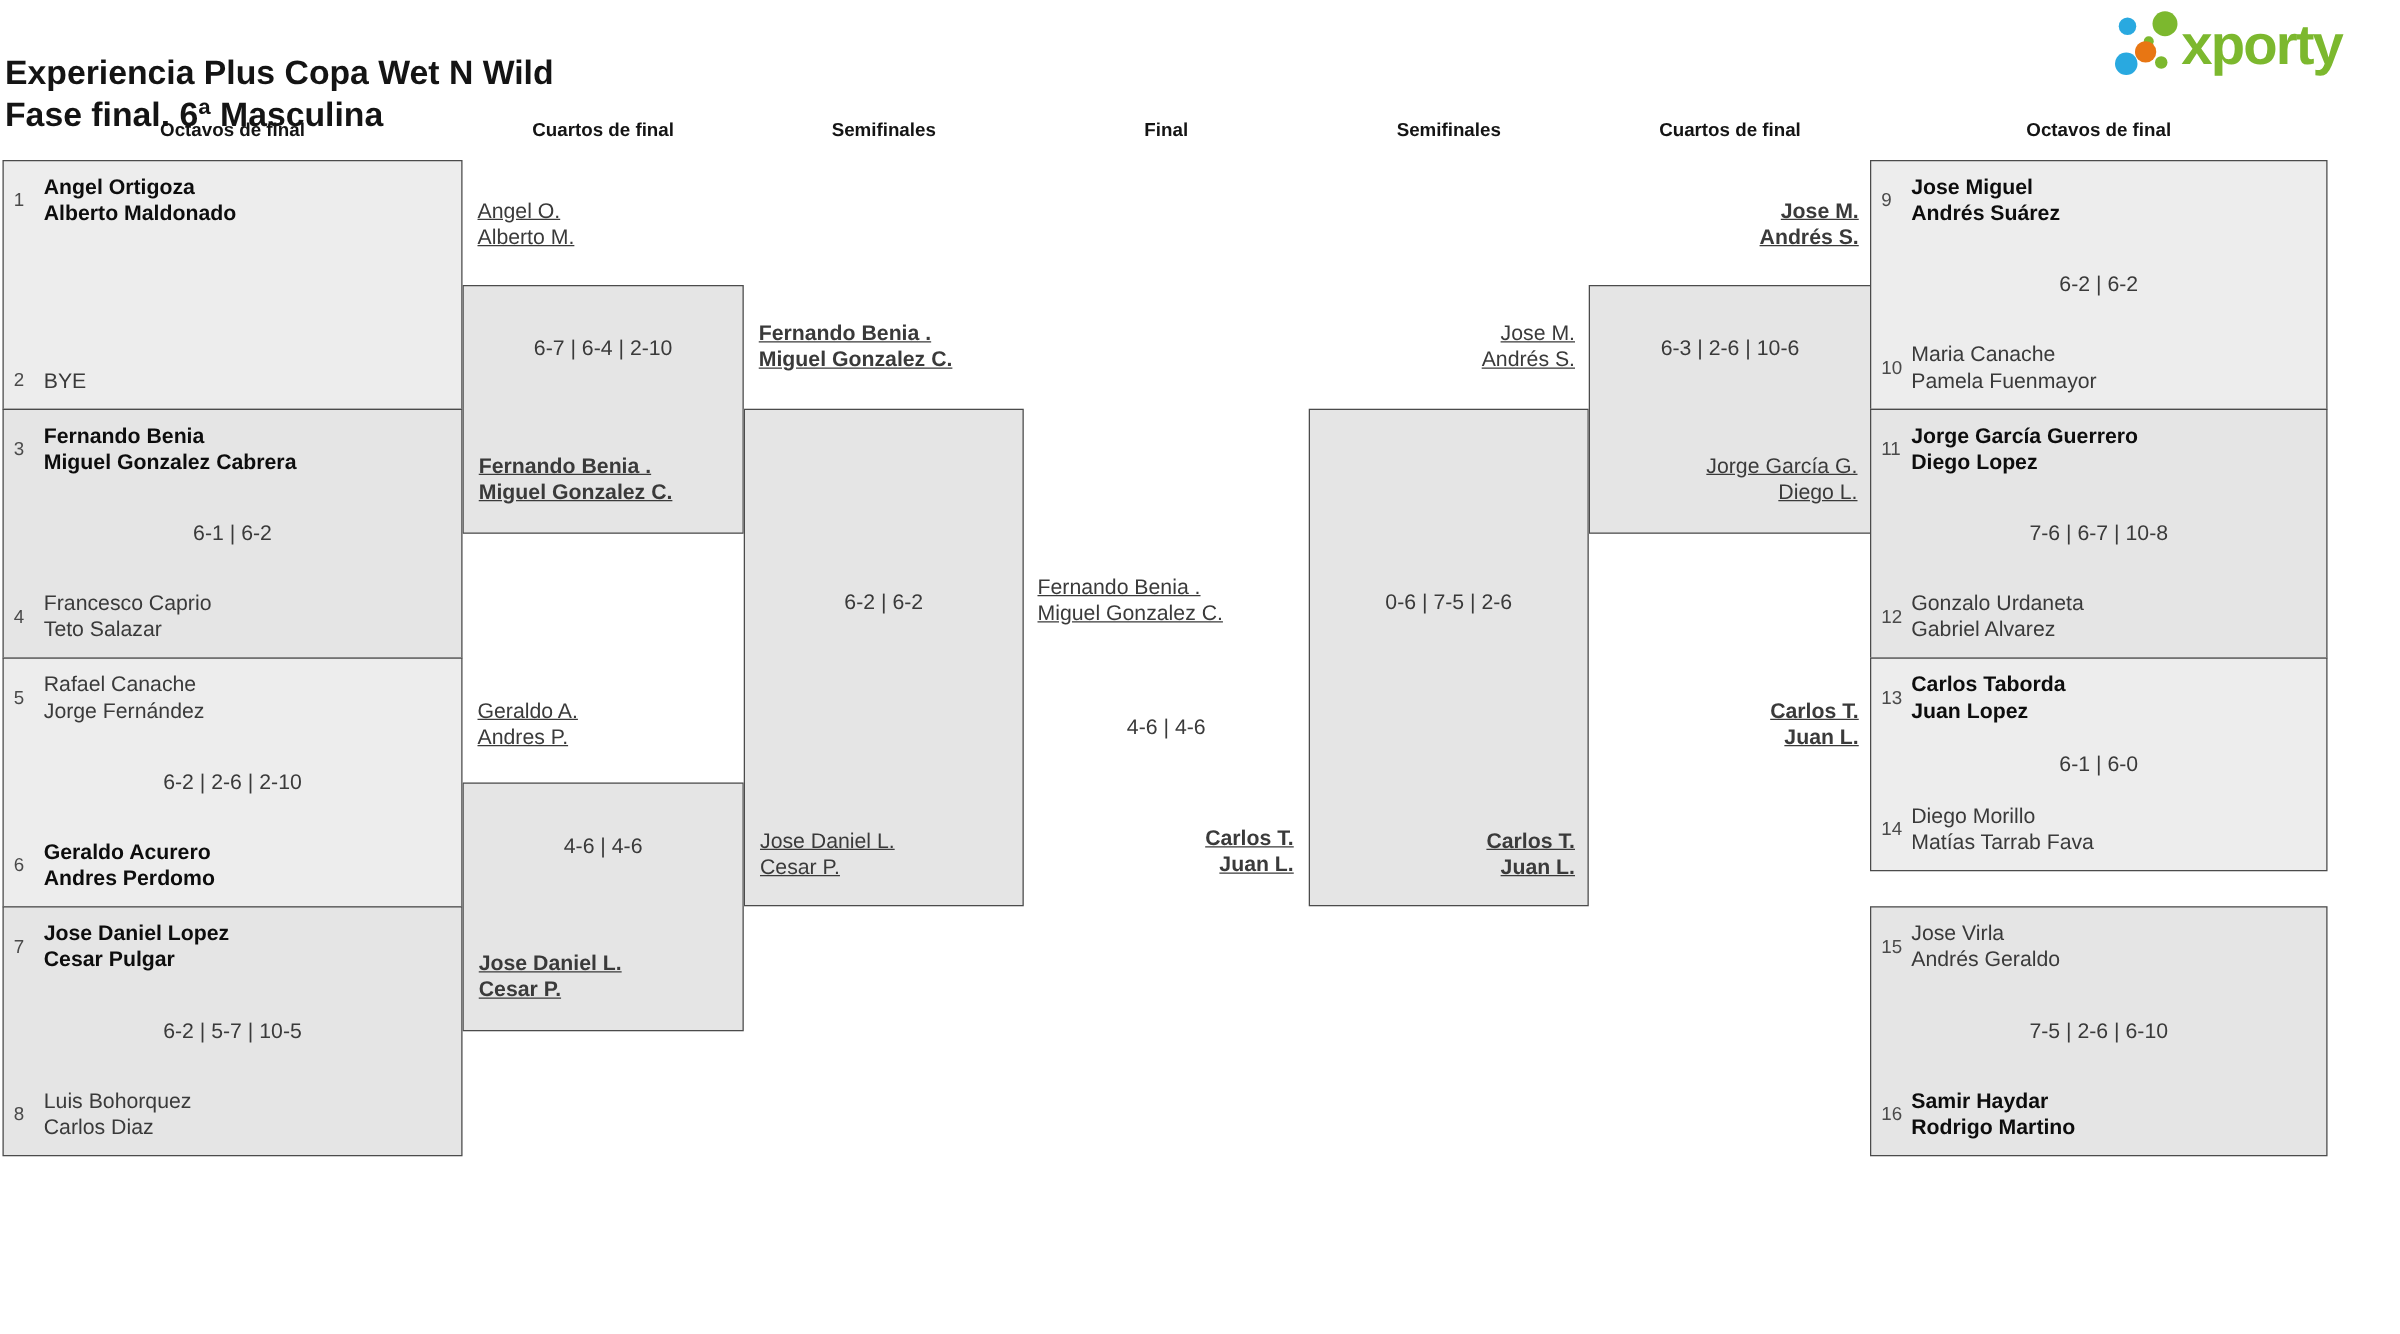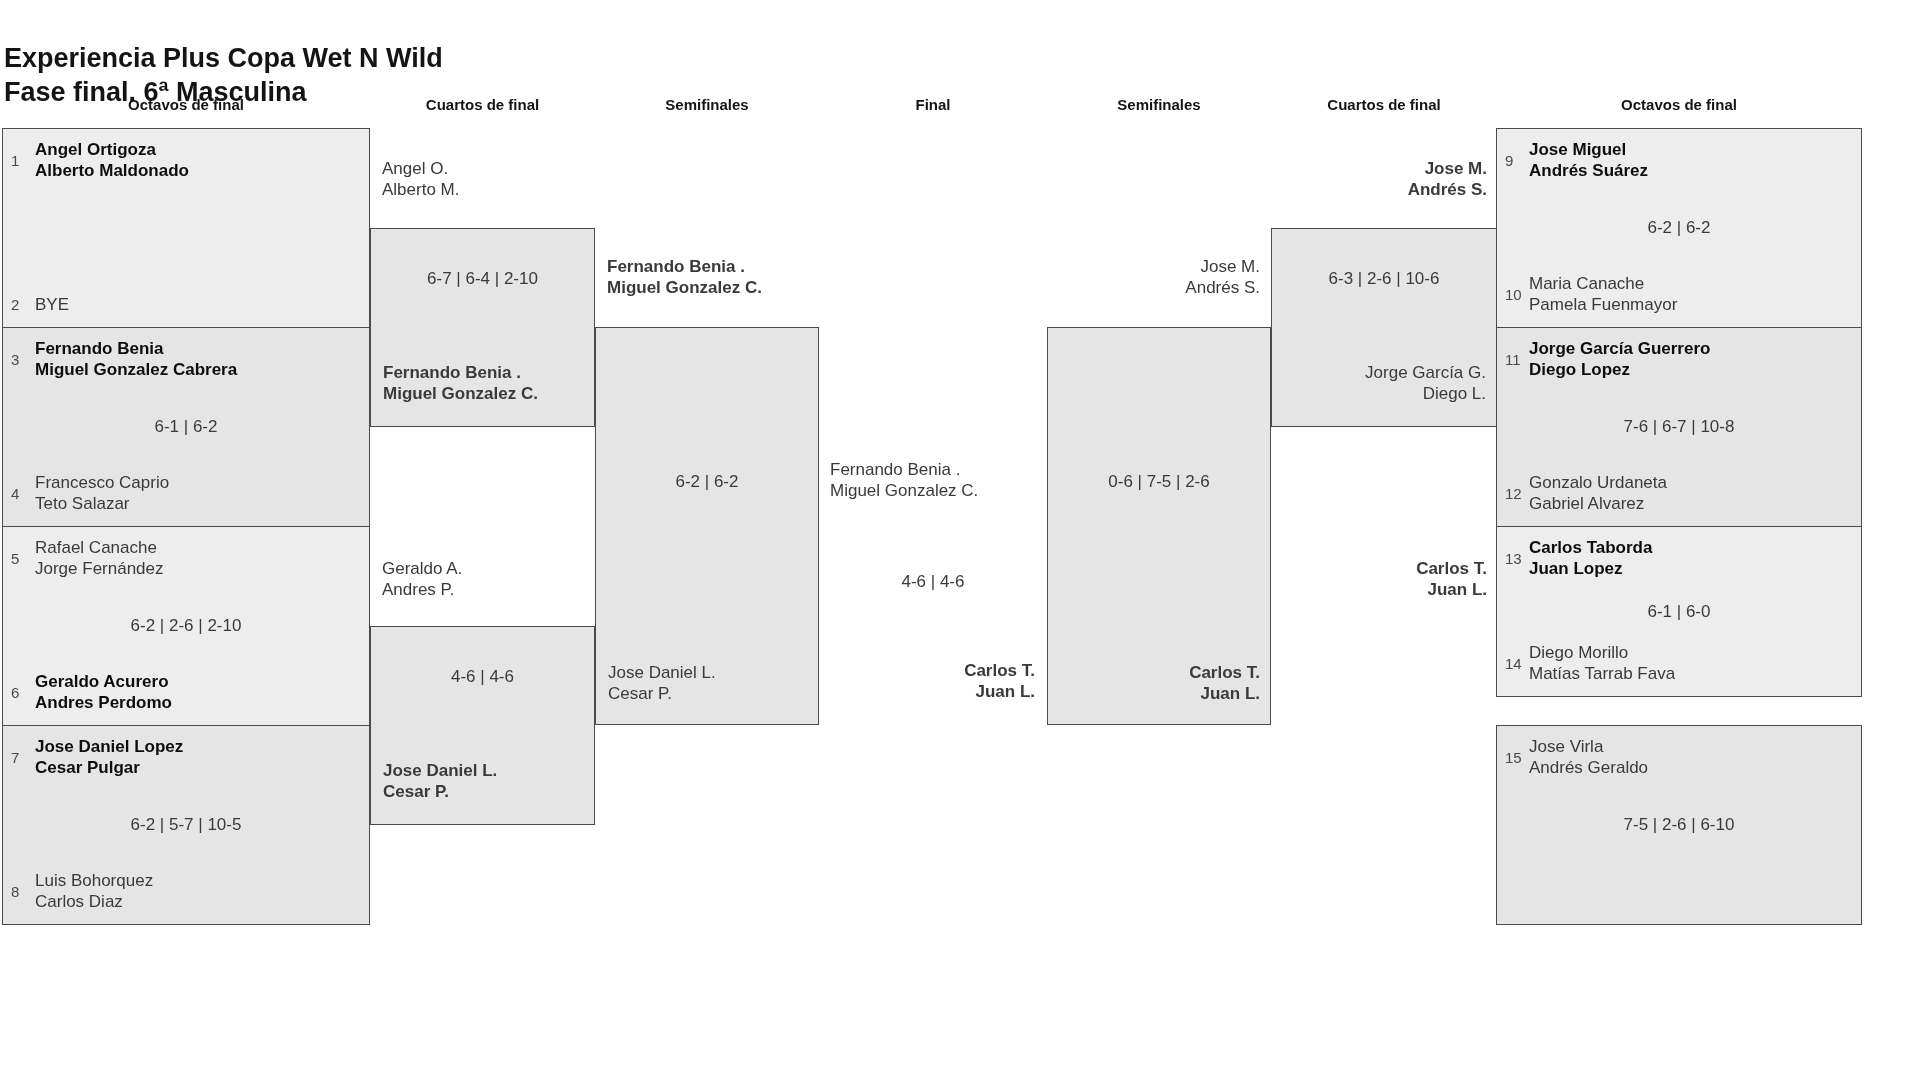--- a/index.html
+++ b/index.html
@@ -23,39 +23,48 @@
   .seed{min-width:20px;font-size:15px;color:#4a4a4a;flex:0 0 auto;}
   .names{font-size:17px;line-height:21px;color:#3a3a3a;margin-left:4px;}
   .names .nl{display:block;white-space:nowrap;}
   .winner{font-weight:700;color:#0d0d0d;}
 
   .mscore{position:absolute;left:0;right:0;top:50%;transform:translateY(-50%);text-align:center;font-size:17px;color:#3a3a3a;}
   .qscore{position:absolute;left:0;right:0;top:40px;text-align:center;font-size:17px;color:#3a3a3a;}
   .sscore{position:absolute;left:0;right:0;top:144px;text-align:center;font-size:17px;color:#3a3a3a;}
 
   .inner-team{position:absolute;left:12px;bottom:22px;font-size:17px;line-height:21px;color:#3a3a3a;}
-  .inner-team .nl,.float-team .nl{display:block;white-space:nowrap;}
+  .inner-team .nl,.float-team .nl{display:block;white-space:nowrap;text-decoration:underline;}
   .inner-team.ralign{left:auto;right:10px;text-align:right;}
   .sf-bot{bottom:20px;}
 
   .float-team{position:absolute;font-size:17px;line-height:21px;color:#3a3a3a;}
   .float-team.ralign{text-align:right;}
 
   .final-score{position:absolute;left:819px;top:572px;width:228px;text-align:center;font-size:17px;color:#3a3a3a;}
 </style>
 </head>
 <body>
 
 <div class="stage">
 
   <div class="title">
     <div>Experiencia Plus Copa Wet N Wild</div>
     <div>Fase final. 6ª Masculina</div>
   </div>
 
+  <div class="logo">
+    <span class="dot" style="left:7px;top:14px;width:14px;height:14px;background:#29a9e0;"></span>
+    <span class="dot" style="left:34px;top:9px;width:20px;height:20px;background:#7cb82e;"></span>
+    <span class="dot" style="left:27px;top:29px;width:8px;height:8px;background:#7cb82e;"></span>
+    <span class="dot" style="left:20px;top:33px;width:17px;height:17px;background:#e87613;"></span>
+    <span class="dot" style="left:4px;top:42px;width:18px;height:18px;background:#29a9e0;"></span>
+    <span class="dot" style="left:36px;top:45px;width:10px;height:10px;background:#7cb82e;"></span>
+    <span class="logo-text">xporty</span>
+  </div>
 
   <div class="col-head" style="left:2px;width:368px;">Octavos de final</div>
   <div class="col-head" style="left:370px;width:225px;">Cuartos de final</div>
   <div class="col-head" style="left:595px;width:224px;">Semifinales</div>
   <div class="col-head" style="left:819px;width:228px;">Final</div>
   <div class="col-head" style="left:1047px;width:224px;">Semifinales</div>
   <div class="col-head" style="left:1271px;width:226px;">Cuartos de final</div>
   <div class="col-head" style="left:1496px;width:366px;">Octavos de final</div>
 
   <div class="box shaded" style="left:2px;top:128px;width:368px;height:200px;">
@@ -261,15 +270,22 @@
 
   <div class="box" style="left:1496px;top:725px;width:366px;height:200px;">
     <div class="trow top">
       <span class="seed">15</span>
       <span class="names">
         <span class="nl">Jose Virla</span>
           <span class="nl">Andrés Geraldo</span>
       </span>
     </div>
     <div class="mscore">7-5 | 2-6 | 6-10</div>
+    <div class="trow bot">
+      <span class="seed">16</span>
+      <span class="names winner">
+        <span class="nl">Samir Haydar</span>
+          <span class="nl">Rodrigo Martino</span>
+      </span>
+    </div>
   </div>
 
 </div>
 
 </body></html>

